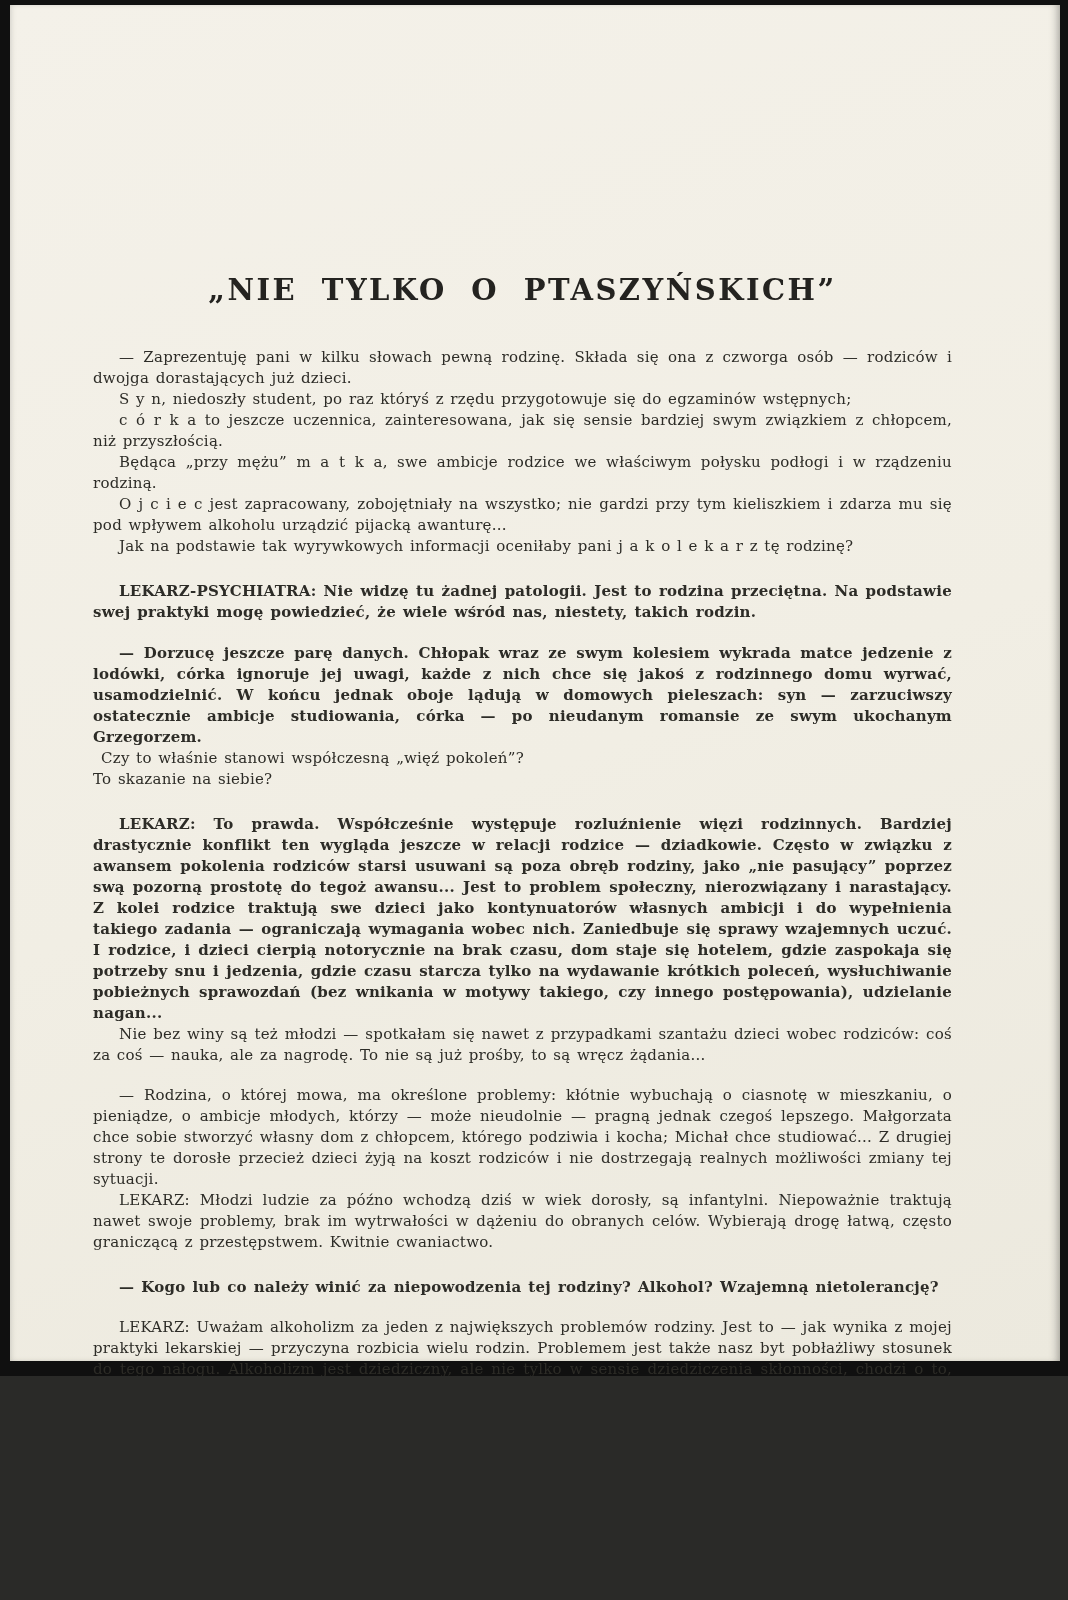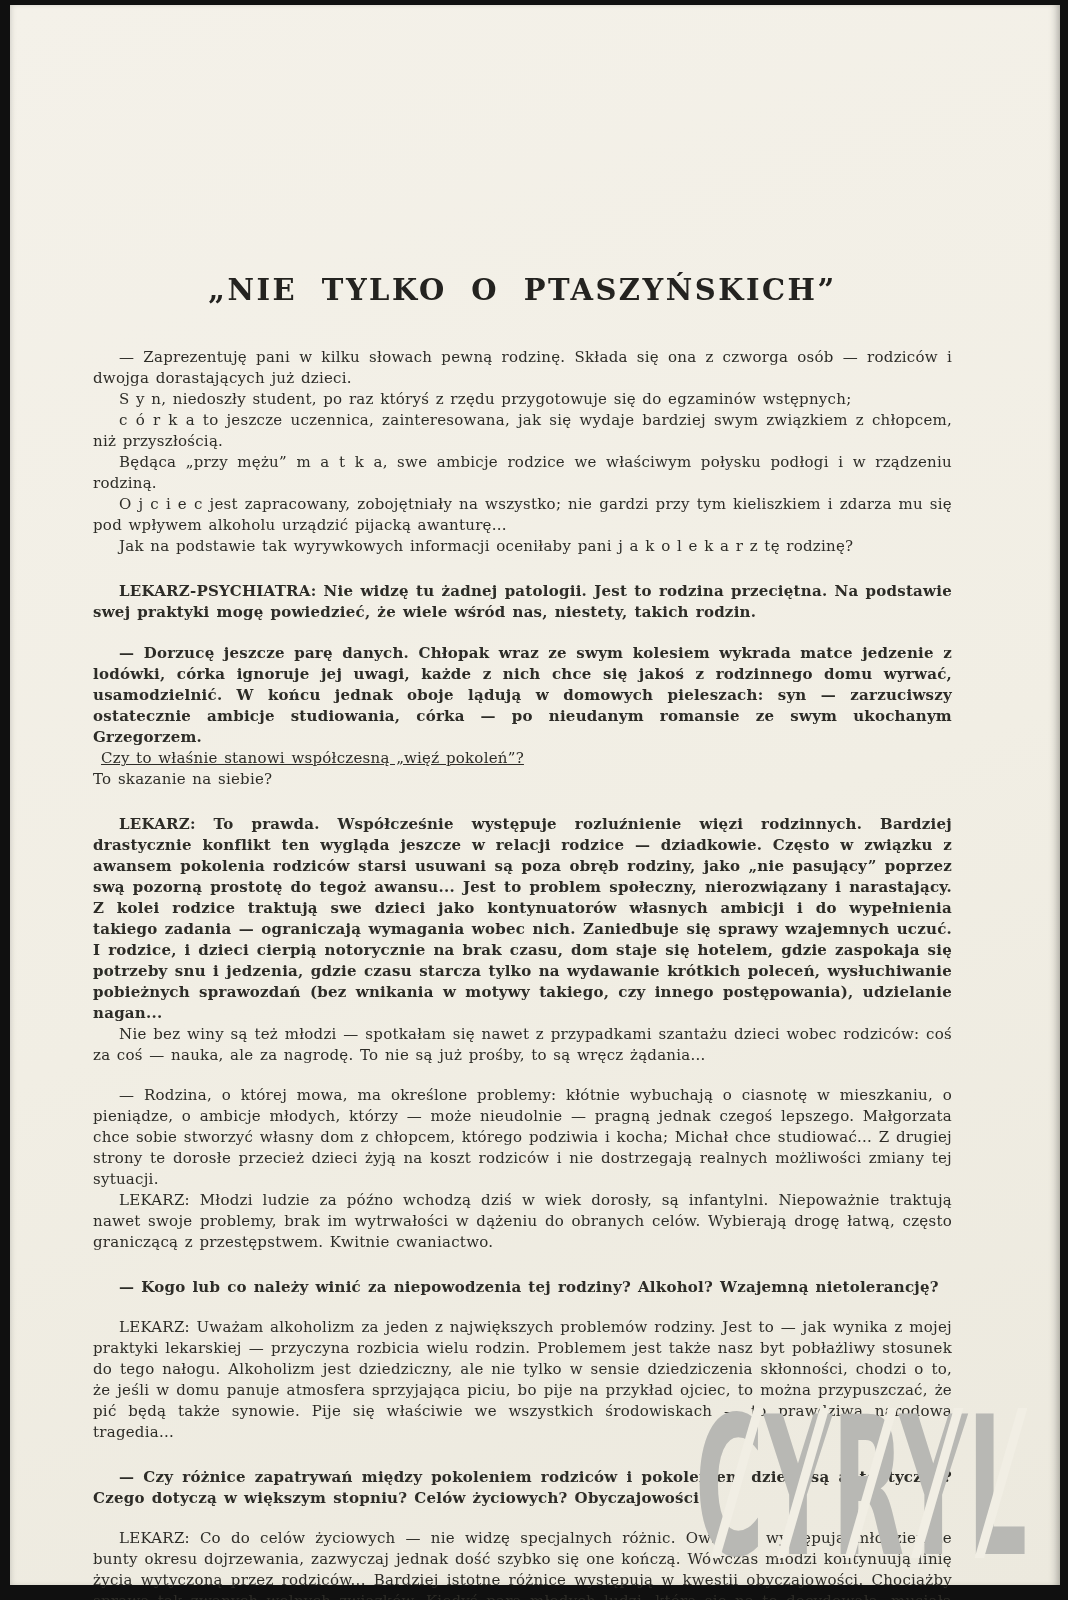--- a/index.html
+++ b/index.html
@@ -3,21 +3,21 @@
 <meta charset="utf-8">
 <style>
   html, body { margin: 0; padding: 0; }
   body {
     background: #2a2a28;
     font-family: "DejaVu Serif", "Liberation Serif", serif;
   }
   .screenshot {
     position: relative;
     width: 1068px;
-    height: 1600px;
+    height: 1376px;
     background: #101010;           
     overflow: hidden;
   }
   .page {
     position: absolute;
     left: 10px; top: 5px; right: 8px; bottom: 15px;
     background: linear-gradient(160deg, #f4f1e9 0%, #f1eee4 55%, #ece9de 100%);
     box-shadow: inset -7px 0 9px -5px rgba(60,60,55,.45),
                 inset 4px 0 6px -4px rgba(60,60,55,.25);
   }
@@ -38,21 +38,21 @@
   }
   .para {
     margin: 0;
     font-size: 15px;
     line-height: 21px;
     letter-spacing: 0.25px;
     word-spacing: 1.5px;
     text-align: justify;
     text-indent: 26px;
   }
-  .para.indent-small { text-indent: 8px; text-decoration: underline; }
+  .para.indent-small { text-indent: 8px; }
   .para.indent-none  { text-indent: 0; }
   .para.gap-sm { margin-top: 20px; font-weight: bold; }
   .para.gap-md { margin-top: 24px; font-weight: bold; }
   .para.gap-lg { margin-top: 19px; }
   .watermark {
     position: absolute;
     left: 695px;
     top: 1408px;
     width: 332px;
     height: 150px;
@@ -63,21 +63,21 @@
 <body>
 
 <div class="screenshot">
   <div class="frame"></div>
   <div class="page">
     <div class="content">
       <h1 class="title">„NIE TYLKO O PTASZYŃSKICH”</h1>
       <div id="paragraphs">
           <p class="para">— Zaprezentuję pani w kilku słowach pewną rodzinę. Składa się ona z czworga osób — rodziców i dwojga dorastających już dzieci.</p>
           <p class="para">S y n,  niedoszły student, po raz któryś z rzędu przygotowuje się do egzaminów wstępnych;</p>
-          <p class="para">c ó r k a  to jeszcze uczennica, zainteresowana, jak się wydaje bardziej swym związkiem z chłopcem, niż przyszłością.</p>
+          <p class="para">c ó r k a  to jeszcze uczennica, zainteresowana, jak się sensie bardziej swym związkiem z chłopcem, niż przyszłością.</p>
           <p class="para">Będąca „przy mężu” m a t k a,  swe ambicje rodzice we właściwym połysku podłogi i w rządzeniu rodziną.</p>
           <p class="para">O j c i e c  jest zapracowany, zobojętniały na wszystko; nie gardzi przy tym kieliszkiem i zdarza mu się pod wpływem alkoholu urządzić pijacką awanturę...</p>
           <p class="para">Jak na podstawie tak wyrywkowych informacji oceniłaby pani  j a k o  l e k a r z  tę rodzinę?</p>
           <p class="para gap-md">LEKARZ-PSYCHIATRA: Nie widzę tu żadnej patologii. Jest to rodzina przeciętna. Na podstawie swej praktyki mogę powiedzieć, że wiele wśród nas, niestety, takich rodzin.</p>
           <p class="para gap-sm">— Dorzucę jeszcze parę danych. Chłopak wraz ze swym kolesiem wykrada matce jedzenie z lodówki, córka ignoruje jej uwagi, każde z nich chce się jakoś z rodzinnego domu wyrwać, usamodzielnić. W końcu jednak oboje lądują w domowych pieleszach: syn — zarzuciwszy ostatecznie ambicje studiowania, córka — po nieudanym romansie ze swym ukochanym Grzegorzem.</p>
           <p class="para indent-small">Czy to właśnie stanowi współczesną „więź pokoleń”?</p>
           <p class="para indent-none">To skazanie na siebie?</p>
           <p class="para gap-md">LEKARZ: To prawda. Współcześnie występuje rozluźnienie więzi rodzinnych. Bardziej drastycznie konflikt ten wygląda jeszcze w relacji rodzice — dziadkowie. Często w związku z awansem pokolenia rodziców starsi usuwani są poza obręb rodziny, jako „nie pasujący” poprzez swą pozorną prostotę do tegoż awansu... Jest to problem społeczny, nierozwiązany i narastający. Z kolei rodzice traktują swe dzieci jako kontynuatorów własnych ambicji i do wypełnienia takiego zadania — ograniczają wymagania wobec nich. Zaniedbuje się sprawy wzajemnych uczuć. I rodzice, i dzieci cierpią notorycznie na brak czasu, dom staje się hotelem, gdzie zaspokaja się potrzeby snu i jedzenia, gdzie czasu starcza tylko na wydawanie krótkich poleceń, wysłuchiwanie pobieżnych sprawozdań (bez wnikania w motywy takiego, czy innego postępowania), udzielanie nagan...</p>
           <p class="para">Nie bez winy są też młodzi — spotkałam się nawet z przypadkami szantażu dzieci wobec rodziców: coś za coś — nauka, ale za nagrodę. To nie są już prośby, to są wręcz żądania...</p>
           <p class="para gap-lg">— Rodzina, o której mowa, ma określone problemy: kłótnie wybuchają o ciasnotę w mieszkaniu, o pieniądze, o ambicje młodych, którzy — może nieudolnie — pragną jednak czegoś lepszego. Małgorzata chce sobie stworzyć własny dom z chłopcem, którego podziwia i kocha; Michał chce studiować... Z drugiej strony te dorosłe przecież dzieci żyją na koszt rodziców i nie dostrzegają realnych możliwości zmiany tej sytuacji.</p>

